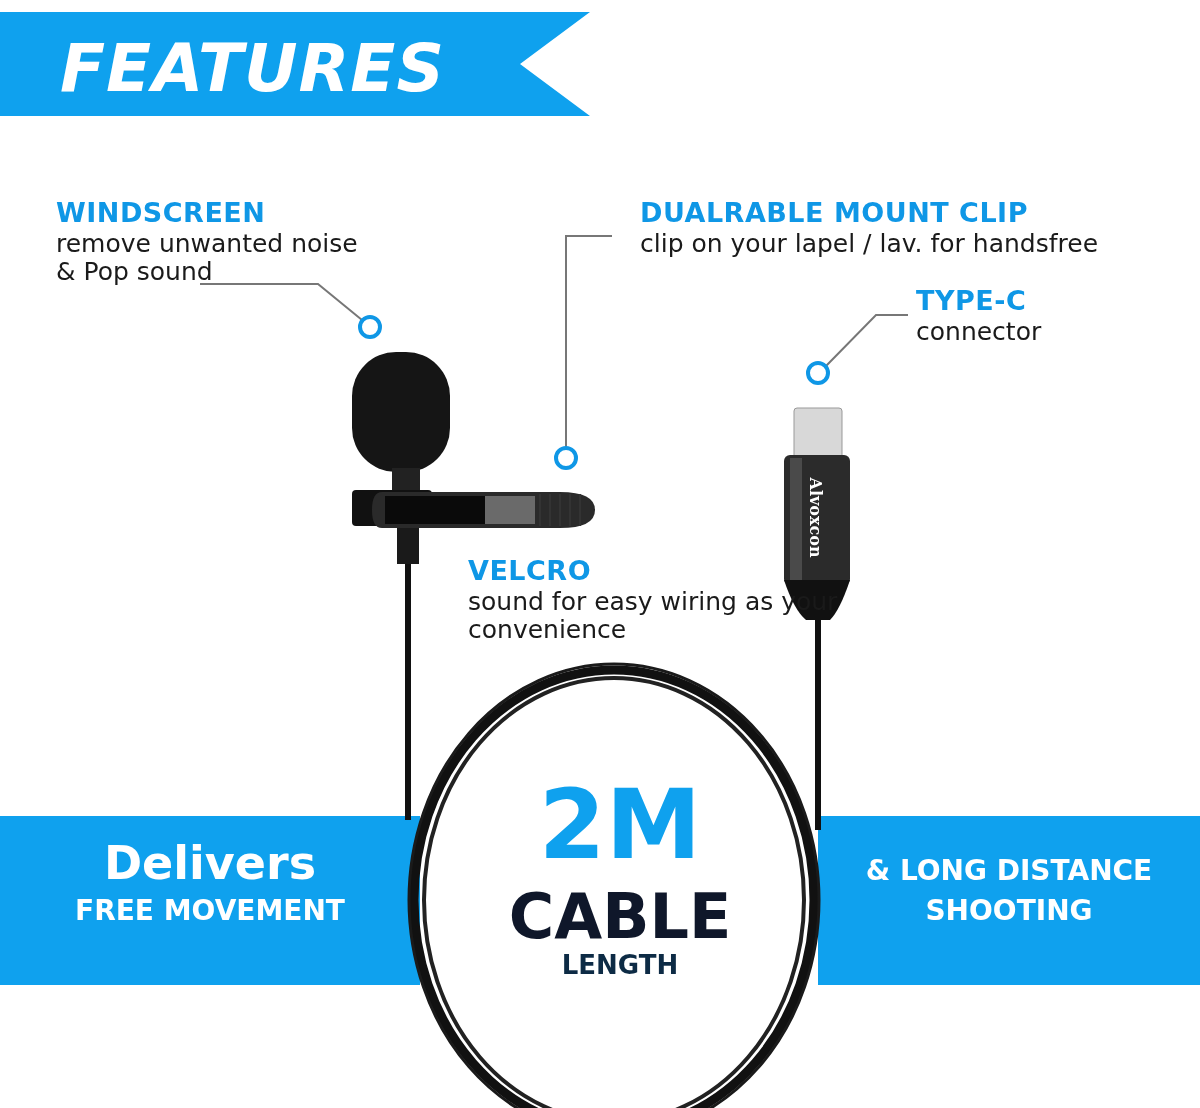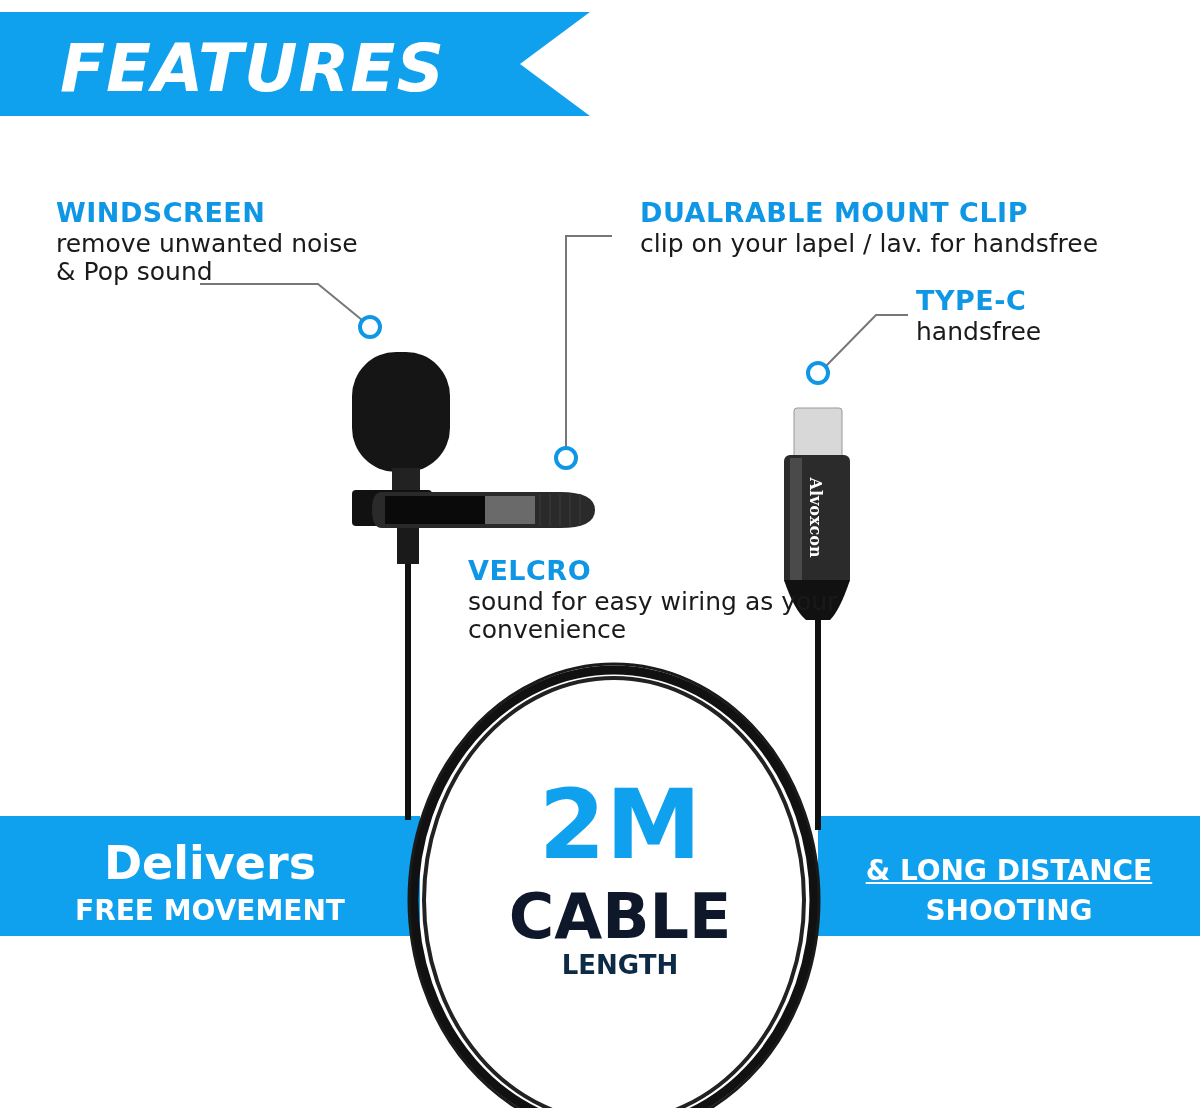--- a/index.html
+++ b/index.html
@@ -3,21 +3,21 @@
   <meta charset="utf-8">
   <style>
     html, body { margin: 0; padding: 0; background: #ffffff; }
     body { width: 1200px; height: 1108px; position: relative; overflow: hidden; font-family: "DejaVu Sans", sans-serif; }
     .banner { position: absolute; left: 0; top: 12px; width: 590px; height: 104px; }
     .banner svg { position: absolute; left: 0; top: 0; }
     .banner-title { position: absolute; left: 60px; top: 18px; font-size: 66px; font-weight: bold; font-style: italic; color: #ffffff; letter-spacing: 1px; }
     .callout { position: absolute; }
     .callout .title { color: #0f97e6; font-weight: bold; font-size: 27px; letter-spacing: 0.5px; line-height: 34px; }
     .callout .desc { color: #1a1a1a; font-size: 25px; line-height: 28px; }
-    .stripe { position: absolute; top: 816px; height: 120px; background: #0fa1ee; }
+    .stripe { position: absolute; top: 816px; height: 169px; background: #0fa1ee; }
     .stripe-left { left: 0; width: 420px; }
     .stripe-right { left: 818px; width: 382px; }
     .stripe-text { position: absolute; width: 100%; text-align: center; color: #fff; font-weight: bold; }
     .center-text { position: absolute; left: 440px; width: 360px; text-align: center; font-weight: bold; }
     .center-2m { top: 770px; font-size: 96px; color: #0fa1ee; line-height: 110px; }
     .center-cable { top: 882px; font-size: 62px; color: #0f172a; line-height: 70px; }
     .center-length { top: 948px; font-size: 26px; color: #0d2b45; line-height: 34px; }
     svg.art { position: absolute; left: 0; top: 0; }
   </style>
 </head>
@@ -28,21 +28,21 @@
     <polygon points="0,0 590,0 520,52 590,104 0,104" fill="#0fa1ee"></polygon>
   </svg>
   <div class="banner-title">FEATURES</div>
 </div>
 
 <div class="stripe stripe-left">
   <div class="stripe-text" style="top:20px;font-size:46px;">Delivers</div>
   <div class="stripe-text" style="top:78px;font-size:28px;">FREE MOVEMENT</div>
 </div>
 <div class="stripe stripe-right">
-  <div class="stripe-text" style="top:38px;font-size:28px;text-decoration:underline;">&amp; LONG DISTANCE</div>
+  <div class="stripe-text" style="top:38px;font-size:28px;">&amp; LONG DISTANCE</div>
   <div class="stripe-text" style="top:78px;font-size:28px;">SHOOTING</div>
 </div>
 
 <svg class="art" width="1200" height="1108">
 
   <ellipse cx="614" cy="900" rx="200" ry="230" fill="none" stroke="#111" stroke-width="9"></ellipse>
   <ellipse cx="614" cy="900" rx="190" ry="222" fill="none" stroke="#222" stroke-width="4"></ellipse>
   <ellipse cx="614" cy="900" rx="205" ry="236" fill="none" stroke="#1a1a1a" stroke-width="3"></ellipse>
 
   <line x1="408" y1="560" x2="408" y2="820" stroke="#111" stroke-width="6"></line>
@@ -92,21 +92,21 @@
   <div class="desc">&amp; Pop sound</div>
 </div>
 
 <div class="callout" style="left:640px;top:196px;">
   <div class="title">DUALRABLE MOUNT CLIP</div>
   <div class="desc">clip on your lapel / lav. for handsfree</div>
 </div>
 
 <div class="callout" style="left:916px;top:284px;">
   <div class="title">TYPE-C</div>
-  <div class="desc">handsfree</div>
+  <div class="desc">connector</div>
 </div>
 
 <div class="callout" style="left:468px;top:554px;">
   <div class="title">VELCRO</div>
   <div class="desc">sound for easy wiring as your</div>
   <div class="desc">convenience</div>
 </div>
 
 <div class="center-text center-2m">2M</div>
 <div class="center-text center-cable">CABLE</div>

